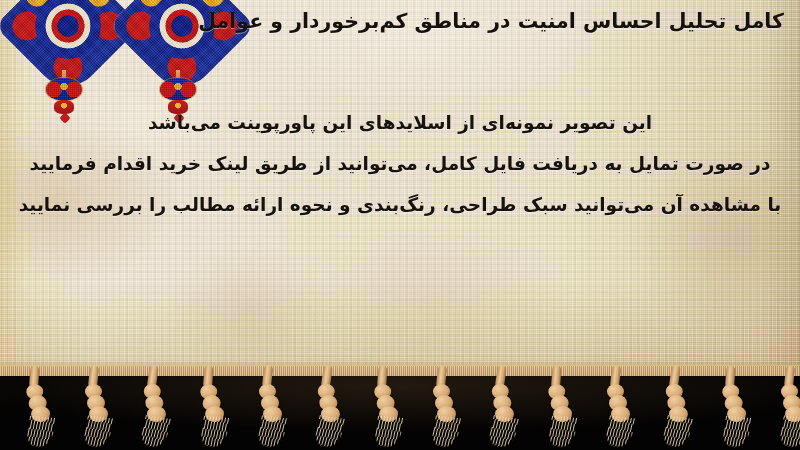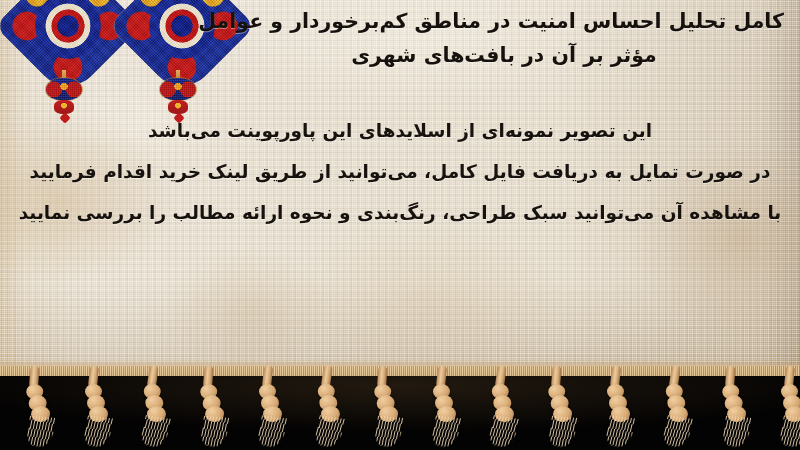--- a/index.html
+++ b/index.html
@@ -202,34 +202,34 @@
     background:#bf1c1c;
     transform:rotate(45deg);
   }
 
   
   .text-layer{
     position:absolute;left:0;top:0;width:800px;height:378px;
   }
   .title-block{
     position:absolute;right:16px;top:4px;width:560px;
-    text-align:center;
+    text-align:left;
     direction:rtl;
   }
   .title-block .line{
     color:#16110c;
     font-size:20.5px;
     line-height:34px;
     font-weight:700;
     letter-spacing:.2px;
     text-shadow:0 1px 0 rgba(255,255,255,.42);
     white-space:nowrap;
   }
   .body-block{
-    position:absolute;right:18px;top:110px;width:764px;
+    position:absolute;right:18px;top:102px;width:764px;
     text-align:center;direction:rtl;
   }
   .body-block .line{
     color:#17120d;
     font-size:18.5px;
     line-height:41px;
     font-weight:700;
     text-shadow:0 1px 0 rgba(255,255,255,.40);
     white-space:nowrap;
   }
@@ -362,21 +362,20 @@
     <div class="stem"></div>
     <div class="pend1"></div>
     <div class="pend2"></div>
     <div class="pend3"></div>
   </div>
 
   <div class="text-layer">
 
     <div class="title-block">
       <div class="line">کامل تحلیل احساس امنیت در مناطق کم‌برخوردار و عوامل</div>
-      <div class="line">مؤثر بر آن در بافت‌های شهری</div>
     </div>
 
     <div class="body-block">
       <div class="line">این تصویر نمونه‌ای از اسلایدهای این پاورپوینت می‌باشد</div>
       <div class="line">در صورت تمایل به دریافت فایل کامل، می‌توانید از طریق لینک خرید اقدام فرمایید</div>
       <div class="line">با مشاهده آن می‌توانید سبک طراحی، رنگ‌بندی و نحوه ارائه مطالب را بررسی نمایید</div>
     </div>
 
   </div>
 </div>

